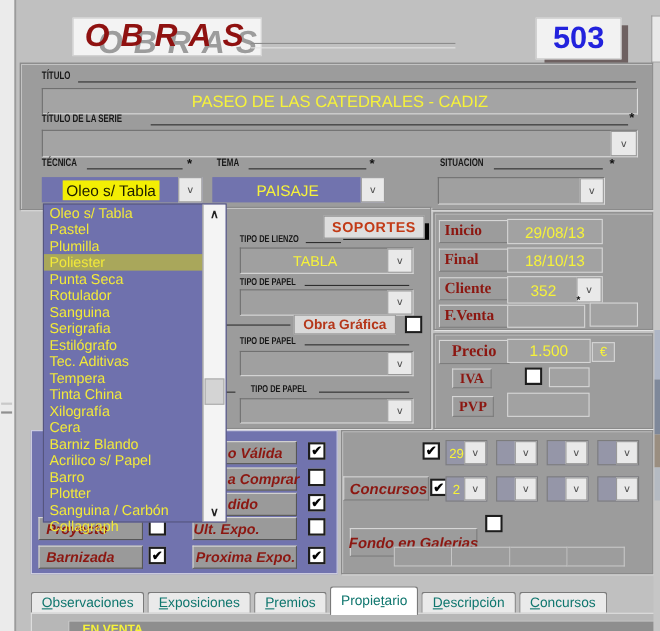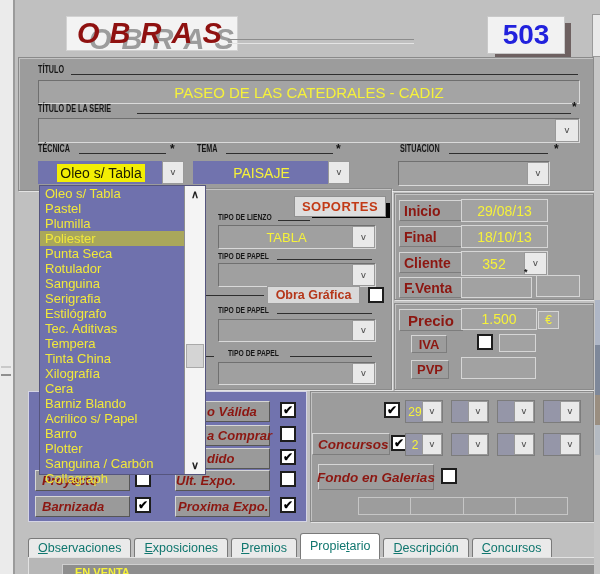--- a/index.html
+++ b/index.html
@@ -14,21 +14,21 @@
   .uline{position:absolute;height:1px;background:#2e2e2e;}
   .star{position:absolute;font-weight:700;font-size:12px;color:#111;}
   .yellow{color:#f6f23a;}
   .val{position:absolute;display:flex;align-items:center;justify-content:center;font-size:14px;color:#f6f23a;}
   .chev{position:absolute;right:0;top:0;bottom:0;background:#e9e9e9;border:1px solid #999;display:flex;align-items:center;justify-content:center;}
   .chev::before{content:"∨";font-size:10px;color:#555;transform:scaleY(.85);}
   .combo{position:absolute;}
   .combo.purple{background:#7173ae;}
   .combo.gray{background:#a0a0a0;border:1px solid;border-color:#707070 #d9d9d9 #d9d9d9 #707070;}
   .cb{position:absolute;width:12px;height:12px;background:#fff;border:2px solid #1d1d1d;display:flex;align-items:center;justify-content:center;font-size:12px;font-weight:700;color:#000;line-height:1;}
-  .labelbox{position:absolute;background:#9c9c9c;border:1px solid;border-color:#d6d6d6 #7d7d7d #7d7d7d #d6d6d6;color:#8c1711;font-weight:700;display:flex;align-items:center;}
+  .labelbox{position:absolute;background:#9c9c9c;border:1px solid;border-color:#d6d6d6 #7d7d7d #7d7d7d #d6d6d6;color:#8c1711;font-weight:700;display:flex;align-items:center;font-family:Liberation Serif, serif;}
   .flagbox{position:absolute;background:#9a9a9a;border:1px solid;border-color:#d6d6d6 #565656 #565656 #d6d6d6;color:#8c1711;font-weight:700;font-style:italic;font-size:13px;display:flex;align-items:center;white-space:nowrap;overflow:visible;}
   .dd-item{flex:1;display:flex;align-items:center;padding-left:5px;font-size:13px;color:#f2e93a;white-space:nowrap;}
   .dd-item.hl{background:#a9a75b;}
   .tabbar{position:absolute;left:28px;top:533px;display:flex;align-items:flex-end;gap:3px;}
   .tab{background:#eaeaea;border:1px solid #7a7a7a;border-bottom:none;border-radius:3px 3px 0 0;font-size:12.5px;color:#0f766e;padding:2px 9px 3px 9px;height:15px;line-height:15px;}
   .tab.active{background:#ffffff;height:19px;line-height:19px;padding-top:3px;position:relative;z-index:3;}
   .tab .u{text-decoration:underline;}
   .smcombo{position:absolute;height:21px;width:36px;background:#9596a8;border:1px solid #7c7c7c;}
   .smcombo .chev{width:18px;}
   .smcombo .v{position:absolute;left:0;top:0;bottom:0;right:18px;display:flex;align-items:center;justify-content:center;font-size:12px;color:#f6f23a;}
@@ -238,21 +238,21 @@
     </div>
   <div class="smcombo" style="left:497px;top:433px;">
       <div class="v"></div>
       <div class="chev"></div>
     </div>
   <div class="smcombo" style="left:543px;top:433px;">
       <div class="v"></div>
       <div class="chev"></div>
     </div>
 
-  <div class="flagbox" style="left:318px;top:464px;width:114px;height:24px;background:#9c9c9c;border-color:#d6d6d6 #7d7d7d #7d7d7d #d6d6d6;font-size:13.5px;justify-content:center;">
+  <div class="flagbox" style="left:318px;top:480px;width:114px;height:24px;background:#9c9c9c;border-color:#d6d6d6 #7d7d7d #7d7d7d #d6d6d6;font-size:13.5px;justify-content:center;">
       <span>Fondo en Galerias</span>
     </div>
   <div class="cb" style="left:441px;top:468px;"></div>
   <div class="abs" style="left:358px;top:497px;width:210px;height:18px;display:flex;">
     <div style="flex:1;background:#9d9d9d;border:1px solid #c6c6c6;"></div>
     <div style="flex:1;background:#9d9d9d;border:1px solid #c6c6c6;border-left:none;"></div>
     <div style="flex:1;background:#9d9d9d;border:1px solid #c6c6c6;border-left:none;"></div>
     <div style="flex:1;background:#9d9d9d;border:1px solid #c6c6c6;border-left:none;"></div>
   </div>
 

